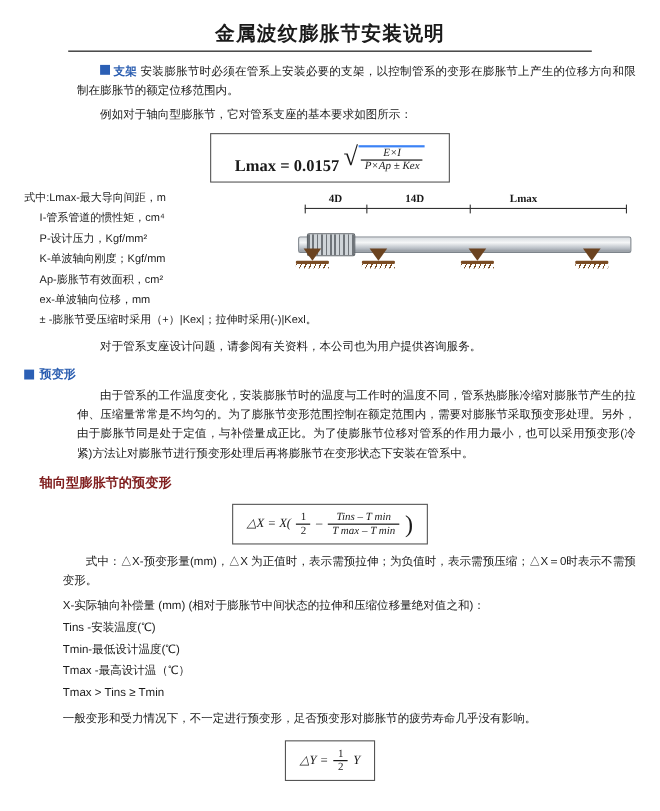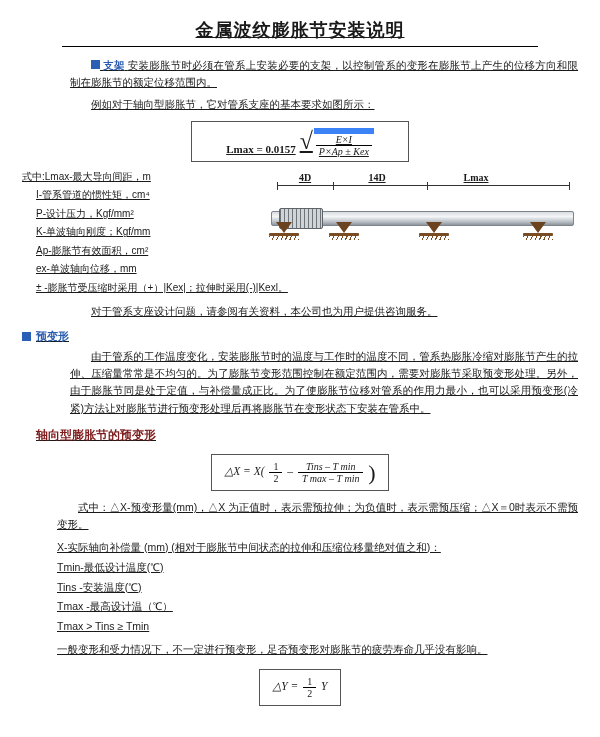--- a/index.html
+++ b/index.html
@@ -13,21 +13,20 @@
     font-family: "Liberation Sans", sans-serif;
     color: #1a1a1a;
     overflow: hidden;
   }
   .page {
     position: relative;
     width: 600px;
     height: 737px;
     box-sizing: border-box;
     padding: 10px 22px 0 22px;
-    text-decoration: underline;
   }
   .doc-title {
     text-align: center;
     font-size: 18px;
     font-weight: bold;
     letter-spacing: 1px;
     margin: 8px 0 4px 0;
     font-family: "Liberation Serif", serif;
   }
   .title-rule {
@@ -78,38 +77,38 @@
     border: 1px solid #555;
     padding: 5px 8px;
     display: flex;
     align-items: center;
     justify-content: center;
     font-family: "Liberation Serif", serif;
     font-size: 11px;
   }
   .lhs {
     font-weight: bold;
-    font-size: 11px;
+    font-size: 15px;
     white-space: nowrap;
     margin-top: 16px;
   }
   .radical {
     display: inline-flex;
     align-items: center;
     margin-left: 4px;
   }
   .radical .sign {
     font-size: 24px;
     line-height: 1;
     margin-right: 1px;
   }
   .frac {
     display: inline-block;
     text-align: center;
-    border-top: 6px solid #3b82f6;
+    border-top: 2px solid #3b82f6;
     padding: 0 2px;
     position: relative;
     top: 1px;
   }
   .frac .num {
     display: block;
     border-bottom: 1px solid #000;
     padding: 0 3px;
     font-style: italic;
     font-size: 10px;
@@ -363,22 +362,22 @@
         <span class="d ital">T max – T min</span>
       </span>
       <span class="big-paren">)</span>
     </span>
   </div>
 
   <p class="para indent" style="margin-left:35px">式中：△X-预变形量(mm)，△X 为正值时，表示需预拉伸；为负值时，表示需预压缩；△X＝0时表示不需预变形。</p>
 
   <div class="sub-list">
     <div>X-实际轴向补偿量 (mm) (相对于膨胀节中间状态的拉伸和压缩位移量绝对值之和)：</div>
+    <div>Tins -安装温度(℃)</div>
     <div>Tmin-最低设计温度(℃)</div>
-    <div>Tins -安装温度(℃)</div>
     <div>Tmax -最高设计温（℃）</div>
     <div>Tmax &gt; Tins ≥ Tmin</div>
   </div>
 
   <div class="note">一般变形和受力情况下，不一定进行预变形，足否预变形对膨胀节的疲劳寿命几乎没有影响。</div>
 
 
   <div class="eq-center">
     <span class="eq-box plain">
       <span class="ital">△Y =</span>

